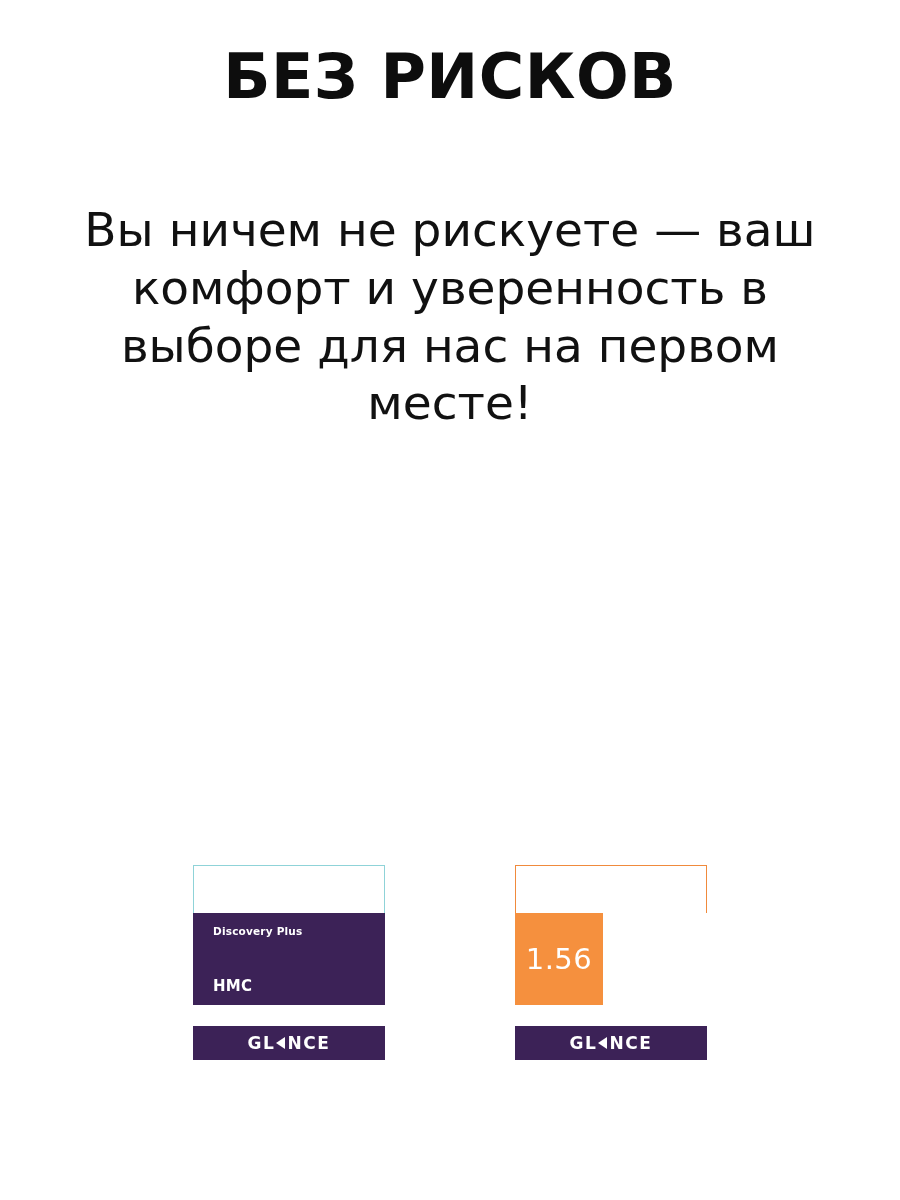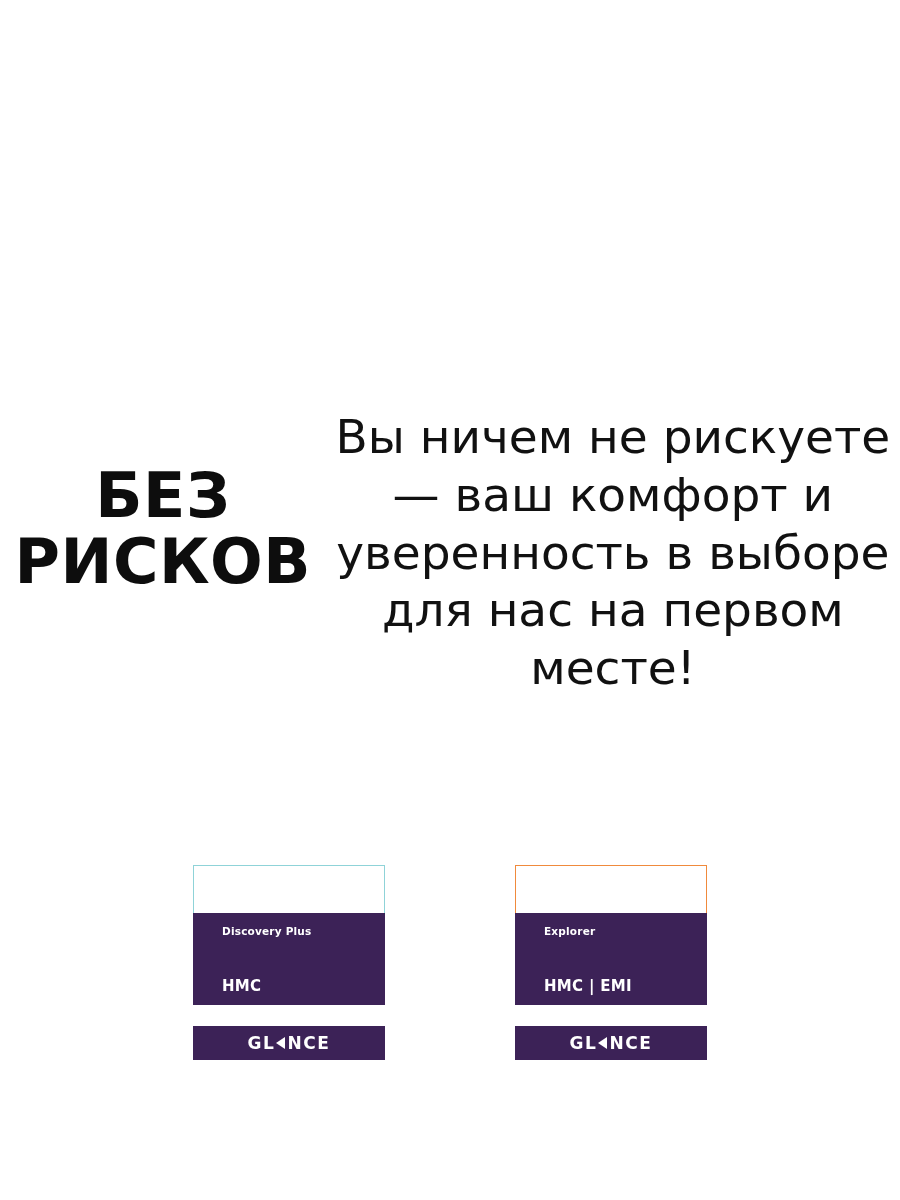--- a/index.html
+++ b/index.html
@@ -14,21 +14,21 @@
     font-family: "DejaVu Sans", sans-serif;
     color: #111111;
     overflow: hidden;
   }
 
   .page {
     width: 900px;
     height: 1013px;
     position: relative;
     display: flex;
-    flex-direction: row;
+    flex-direction: column;
     align-items: center;
   }
 
   .headline {
     margin-top: 44px;
     font-size: 62px;
     font-weight: 800;
     letter-spacing: 0.5px;
     text-align: center;
     line-height: 1.05;
@@ -86,21 +86,21 @@
 
   .card-mid {
     display: flex;
     height: 92px;
   }
 
   .card-left {
     flex: 1 1 auto;
     background: #3c2257;
     color: #ffffff;
-    padding: 12px 10px 10px 29px;
+    padding: 12px 10px 10px 20px;
     box-sizing: border-box;
     display: flex;
     flex-direction: column;
     justify-content: space-between;
   }
 
   .card-name {
     font-size: 10.5px;
     font-weight: 700;
     line-height: 1.15;
@@ -180,24 +180,21 @@
           <span>GL</span>
           <span class="tri"></span>
           <span>NCE</span>
         </span>
       </div>
     </div>
 
     <div class="card explorer">
       <div class="card-top"></div>
       <div class="card-mid">
-        <div class="card-left">
-          <div class="card-name">Explorer</div>
-          <div class="card-coating">HMC | EMI</div>
-        </div>
+        <div class="card-index">1.56</div>
       </div>
       <div class="card-foot">
         <span class="brand">
           <span>GL</span>
           <span class="tri"></span>
           <span>NCE</span>
         </span>
       </div>
     </div>
 

